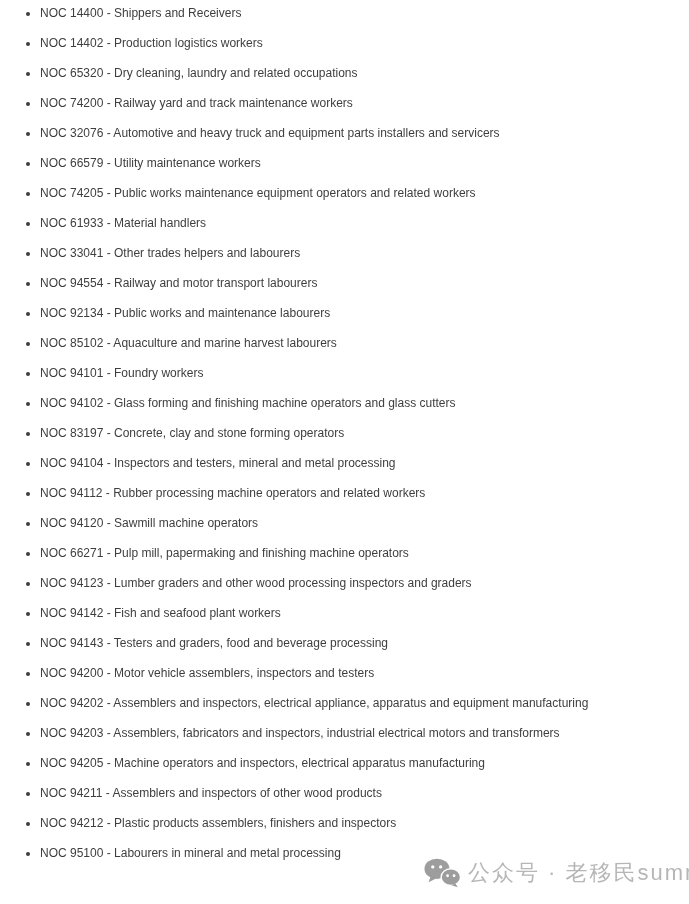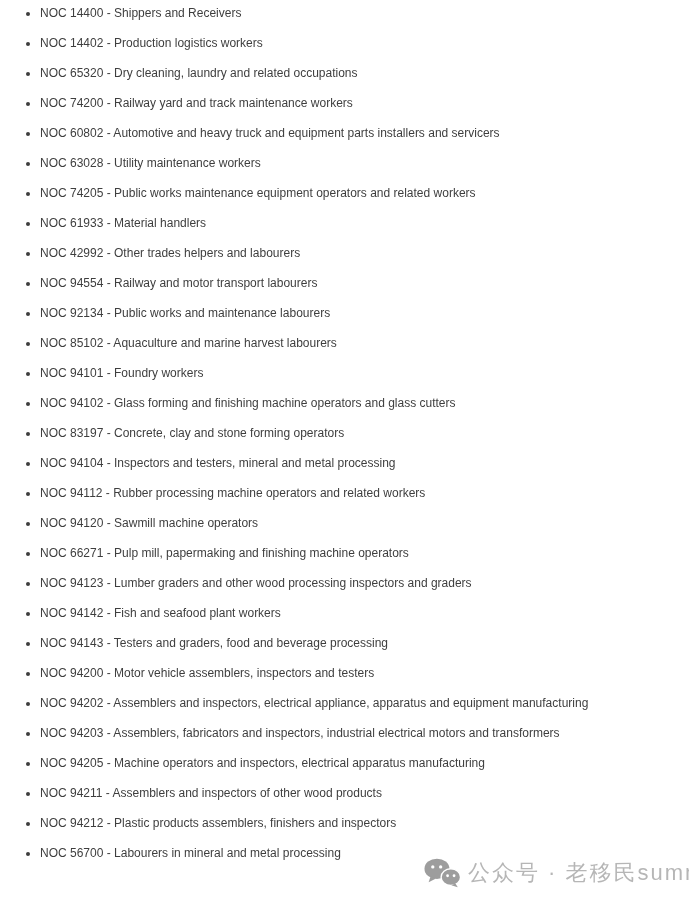--- a/index.html
+++ b/index.html
@@ -54,45 +54,45 @@
   }
 </style>
 </head>
 <body>
 
 <ul class="noc-list">
   <li><span>NOC 14400 - Shippers and Receivers</span></li>
   <li><span>NOC 14402 - Production logistics workers</span></li>
   <li><span>NOC 65320 - Dry cleaning, laundry and related occupations</span></li>
   <li><span>NOC 74200 - Railway yard and track maintenance workers</span></li>
-  <li><span>NOC 60802 - Automotive and heavy truck and equipment parts installers and servicers</span></li>
-  <li><span>NOC 63028 - Utility maintenance workers</span></li>
+  <li><span>NOC 32076 - Automotive and heavy truck and equipment parts installers and servicers</span></li>
+  <li><span>NOC 66579 - Utility maintenance workers</span></li>
   <li><span>NOC 74205 - Public works maintenance equipment operators and related workers</span></li>
   <li><span>NOC 61933 - Material handlers</span></li>
-  <li><span>NOC 42992 - Other trades helpers and labourers</span></li>
+  <li><span>NOC 33041 - Other trades helpers and labourers</span></li>
   <li><span>NOC 94554 - Railway and motor transport labourers</span></li>
   <li><span>NOC 92134 - Public works and maintenance labourers</span></li>
   <li><span>NOC 85102 - Aquaculture and marine harvest labourers</span></li>
   <li><span>NOC 94101 - Foundry workers</span></li>
   <li><span>NOC 94102 - Glass forming and finishing machine operators and glass cutters</span></li>
   <li><span>NOC 83197 - Concrete, clay and stone forming operators</span></li>
   <li><span>NOC 94104 - Inspectors and testers, mineral and metal processing</span></li>
   <li><span>NOC 94112 - Rubber processing machine operators and related workers</span></li>
   <li><span>NOC 94120 - Sawmill machine operators</span></li>
   <li><span>NOC 66271 - Pulp mill, papermaking and finishing machine operators</span></li>
   <li><span>NOC 94123 - Lumber graders and other wood processing inspectors and graders</span></li>
   <li><span>NOC 94142 - Fish and seafood plant workers</span></li>
   <li><span>NOC 94143 - Testers and graders, food and beverage processing</span></li>
   <li><span>NOC 94200 - Motor vehicle assemblers, inspectors and testers</span></li>
   <li><span>NOC 94202 - Assemblers and inspectors, electrical appliance, apparatus and equipment manufacturing</span></li>
   <li><span>NOC 94203 - Assemblers, fabricators and inspectors, industrial electrical motors and transformers</span></li>
   <li><span>NOC 94205 - Machine operators and inspectors, electrical apparatus manufacturing</span></li>
   <li><span>NOC 94211 - Assemblers and inspectors of other wood products</span></li>
   <li><span>NOC 94212 - Plastic products assemblers, finishers and inspectors</span></li>
-  <li><span>NOC 56700 - Labourers in mineral and metal processing</span></li>
+  <li><span>NOC 95100 - Labourers in mineral and metal processing</span></li>
 </ul>
 
 <div class="watermark">
   <svg class="wm-icon" viewBox="0 0 40 33" xmlns="http://www.w3.org/2000/svg">
 
     <ellipse cx="14" cy="12.5" rx="13.5" ry="11" fill="#9d9d9d"></ellipse>
     <path d="M7 21 L5 27 L13 23 Z" fill="#9d9d9d"></path>
     <circle cx="9.5" cy="10.5" r="1.8" fill="#ffffff"></circle>
     <circle cx="18" cy="10.5" r="1.8" fill="#ffffff"></circle>
 

